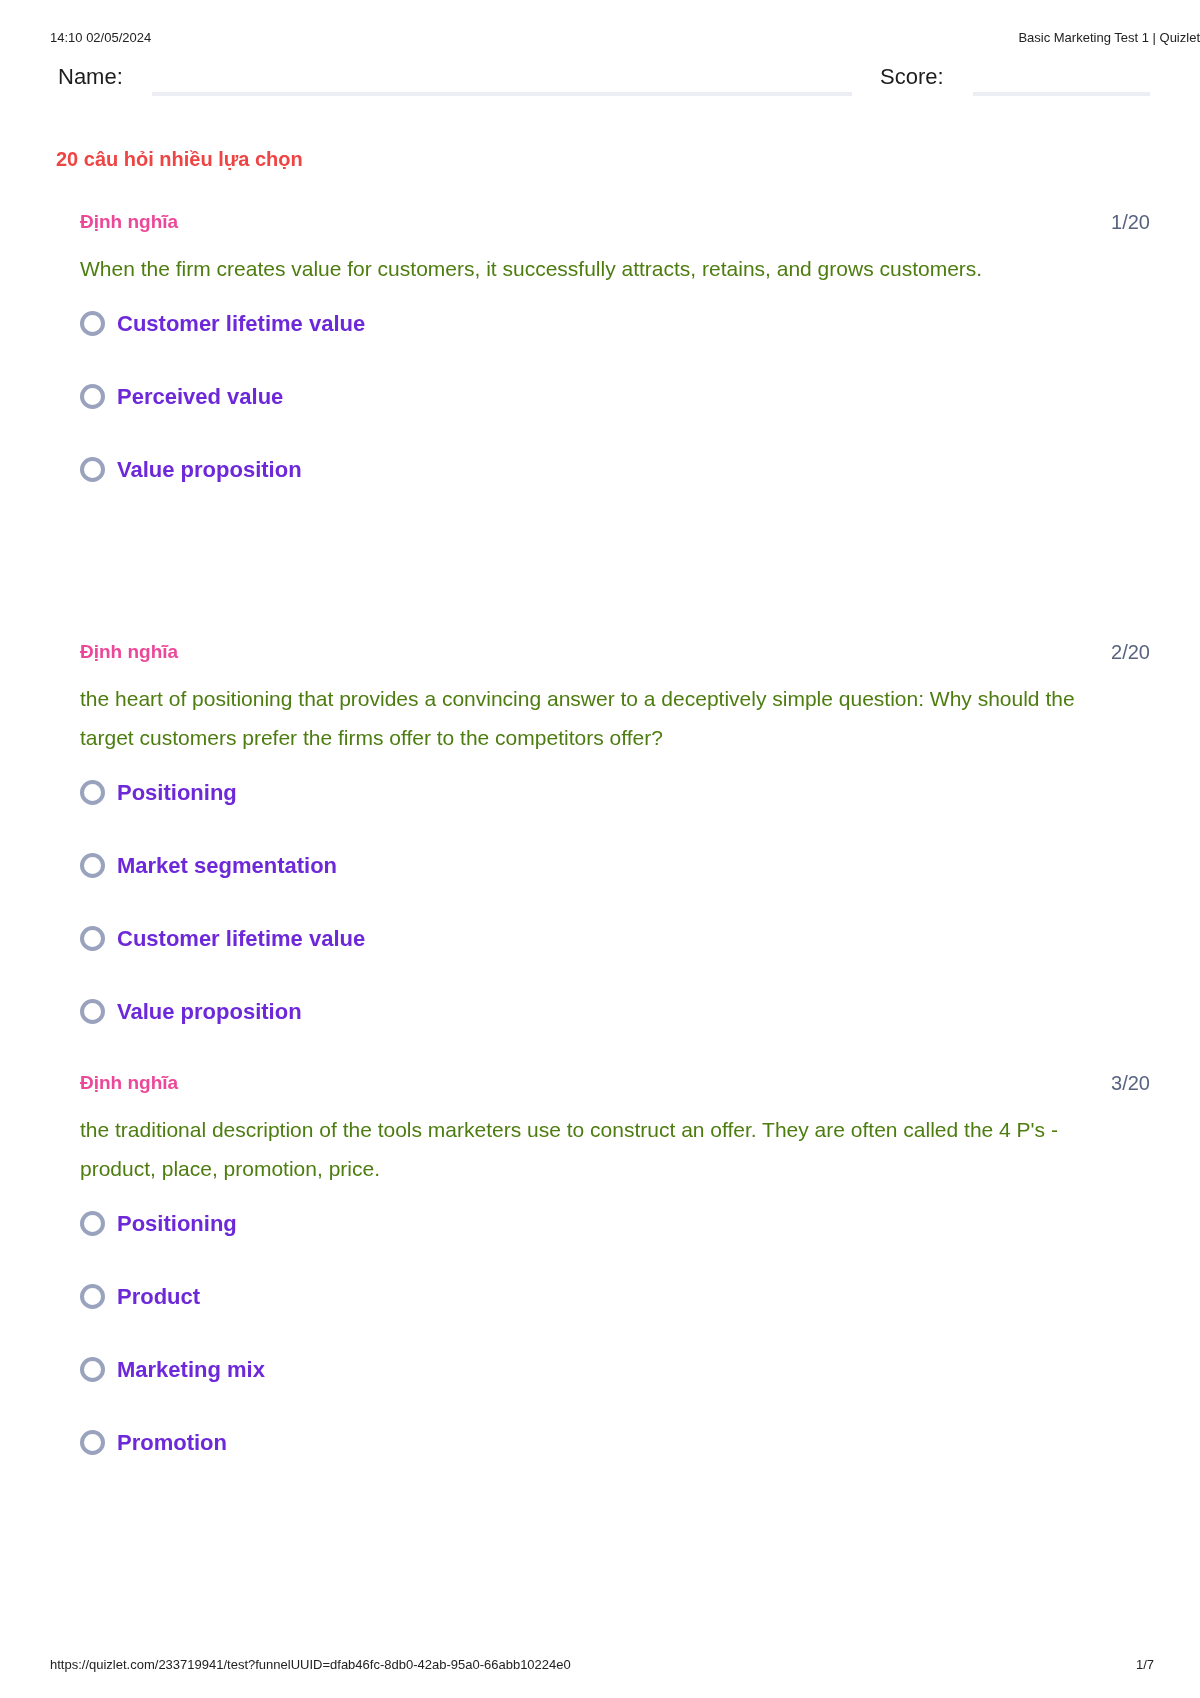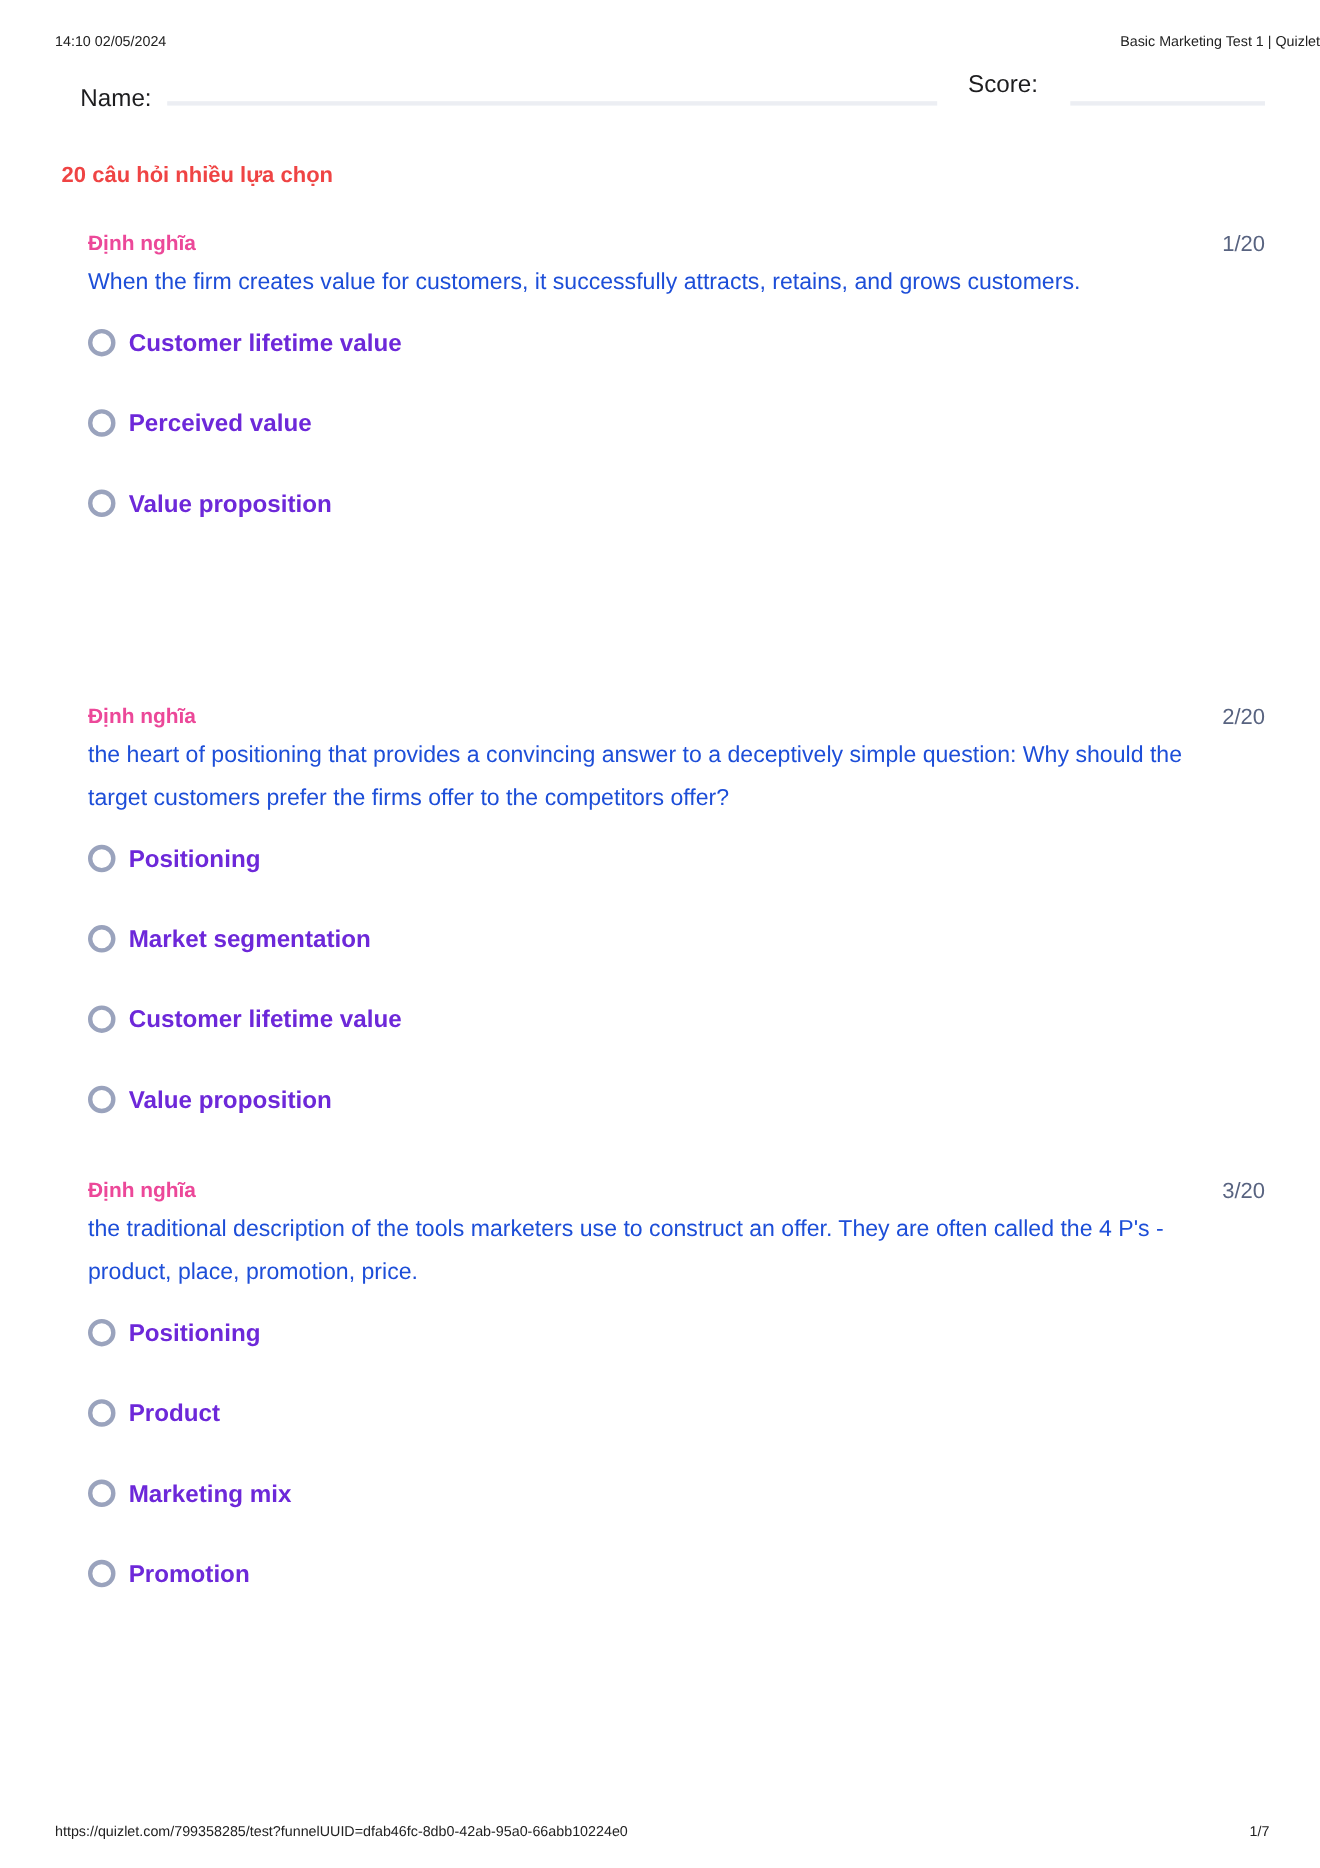--- a/index.html
+++ b/index.html
@@ -2,30 +2,30 @@
 <html><head>
   <meta charset="utf-8">
   <style>
     html, body { margin: 0; padding: 0; background: #ffffff; }
     body { width: 1200px; height: 1698px; position: relative; overflow: hidden; font-family: "Liberation Sans", sans-serif; color: #1f1f1f; }
     .print-header { position: absolute; top: 30px; left: 0; width: 1200px; font-size: 13px; color: #222; }
     .print-header .date { position: absolute; left: 50px; top: 0; }
     .print-header .title { position: absolute; left: 0; width: 1200px; text-align: right; top: 0; }
     .name-row { position: absolute; top: 62px; left: 58px; width: 1092px; height: 36px; }
     .name-label, .score-label { position: absolute; top: 2px; font-size: 22px; color: #1d1d1f; }
-    .name-label { left: 15px; margin-top: 12px; }
+    .name-label { left: 0; }
     .name-line { position: absolute; left: 94px; top: 30px; width: 700px; height: 4px; background: #eceef3; }
     .score-label { left: 822px; }
     .score-line { position: absolute; left: 915px; top: 30px; width: 177px; height: 4px; background: #eceef3; }
     .section-title { position: absolute; top: 148px; left: 56px; font-size: 20px; font-weight: bold; color: #ef4444; }
     .question { position: absolute; left: 80px; width: 1070px; }
     .q-head { position: relative; height: 26px; }
     .q-type { font-size: 19px; font-weight: bold; color: #ec4899; }
     .q-num { position: absolute; right: 0; top: 0; font-size: 20px; color: #586380; margin-left: 20px; }
-    .q-text { font-size: 21px; line-height: 39px; color: #1d4ed8; width: 1030px; }
+    .q-text { margin-top: 12px; font-size: 21px; line-height: 39px; color: #4d7c0f; width: 1030px; }
     .options { margin-top: 20px; }
     .option { display: flex; align-items: center; height: 31px; margin-bottom: 42px; cursor: pointer; }
     .radio { width: 17px; height: 17px; border: 4px solid #9aa3bd; border-radius: 50%; box-sizing: content-box; margin-right: 12px; flex: none; }
     .opt-label { font-size: 22px; font-weight: bold; color: #6d28d9; }
     .footer { position: absolute; top: 1657px; left: 0; width: 1200px; font-size: 13px; color: #222; }
     .footer .url { position: absolute; left: 50px; }
     .footer .page { position: absolute; right: 46px; }
   </style>
 </head>
 <body>
@@ -112,15 +112,15 @@
       <span class="opt-label">Marketing mix</span>
     </div>
     <div class="option">
       <span class="radio"></span>
       <span class="opt-label">Promotion</span>
     </div>
   </div>
 </div>
 
 <div class="footer">
-  <span class="url">https://quizlet.com/799358285/test?funnelUUID=dfab46fc-8db0-42ab-95a0-66abb10224e0</span>
+  <span class="url">https://quizlet.com/233719941/test?funnelUUID=dfab46fc-8db0-42ab-95a0-66abb10224e0</span>
   <span class="page">1/7</span>
 </div>
 
 </body></html>

